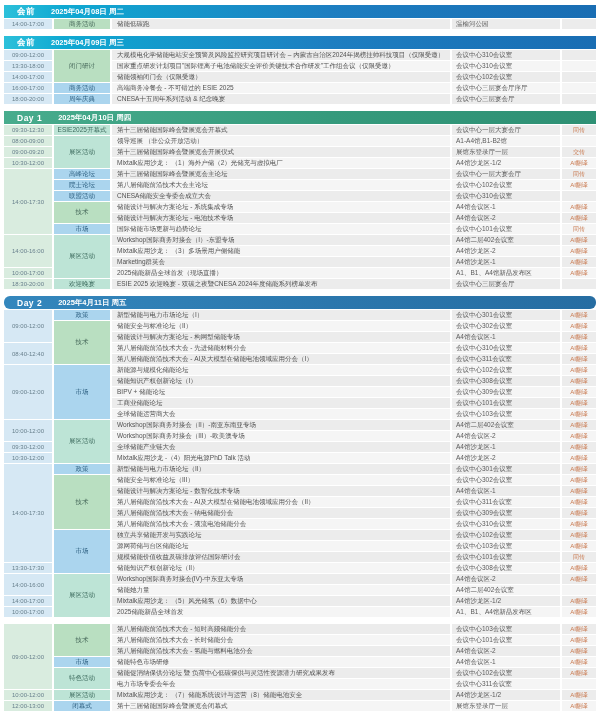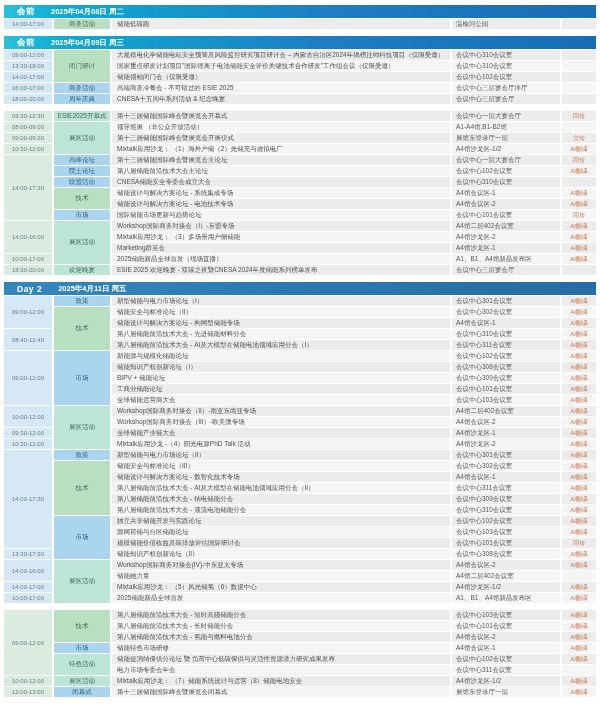--- a/index.html
+++ b/index.html
@@ -24,21 +24,21 @@
     white-space: nowrap;
   }
   .sec-date {
     font-size: 7.5px;
     font-weight: bold;
     margin-left: 16px;
     white-space: nowrap;
   }
   .theme-pre  { background: linear-gradient(90deg, #2cc0da 0%, #0fa9d2 10%, #1d7ec1 55%, #196db3 100%); }
   .theme-day1 { background: linear-gradient(90deg, #48ac8d 0%, #359a7c 55%, #2e9074 100%); }
-  .theme-day2 { background: linear-gradient(90deg, #3487bd 0%, #2b77ad 55%, #266da2 100%); }
+  .theme-day2 { background: linear-gradient(90deg, #3487bd 0%, #2b77ad 55%, #266da2 100%); border-radius: 6px; }
   .theme-day3 { background: linear-gradient(90deg, #37904f 0%, #2a7e40 55%, #1f6831 100%); }
 
   .grid {
     display: grid;
     grid-template-columns: 48px 56px 1fr 108px 34px;
     grid-auto-rows: 10px;
     gap: 1px 2px;
   }
   .cell {
     display: flex;
@@ -102,20 +102,24 @@
         <div class="cell loc bg-b" style="grid-area: 4 / 4;">会议中心三层宴会厅序厅</div>
         <div class="cell badge bg-b" style="grid-area: 4 / 5;"></div>
         <div class="cell time t-blue" style="grid-area: 5 / 1 / span 1;">18:00-20:00</div>
         <div class="cell cat c-blue" style="grid-area: 5 / 2 / span 1;">周年庆典</div>
         <div class="cell title bg-a" style="grid-area: 5 / 3;">CNESA十五周年系列活动 &amp; 纪念晚宴</div>
         <div class="cell loc bg-a" style="grid-area: 5 / 4;">会议中心三层宴会厅</div>
         <div class="cell badge bg-a" style="grid-area: 5 / 5;"></div>
       </div>
     </div>
     <div class="sec">
+      <div class="sec-header theme-day1">
+        <div class="sec-label">Day 1</div>
+        <div class="sec-date">2025年04月10日 周四</div>
+      </div>
       <div class="grid">
         <div class="cell time t-green" style="grid-area: 1 / 1 / span 1;">09:30-12:30</div>
         <div class="cell cat c-teal" style="grid-area: 1 / 2 / span 1;">ESIE2025开幕式</div>
         <div class="cell title bg-a" style="grid-area: 1 / 3;">第十三届储能国际峰会暨展览会开幕式</div>
         <div class="cell loc bg-a" style="grid-area: 1 / 4;">会议中心一层大宴会厅</div>
         <div class="cell badge bg-a" style="grid-area: 1 / 5;">同传</div>
         <div class="cell time t-green" style="grid-area: 2 / 1 / span 1;">08:00-09:00</div>
         <div class="cell cat c-teal" style="grid-area: 2 / 2 / span 3;">展区活动</div>
         <div class="cell title bg-b" style="grid-area: 2 / 3;">领导巡展 （非公众开放活动）</div>
         <div class="cell loc bg-b" style="grid-area: 2 / 4;">A1-A4馆,B1-B2馆</div>

